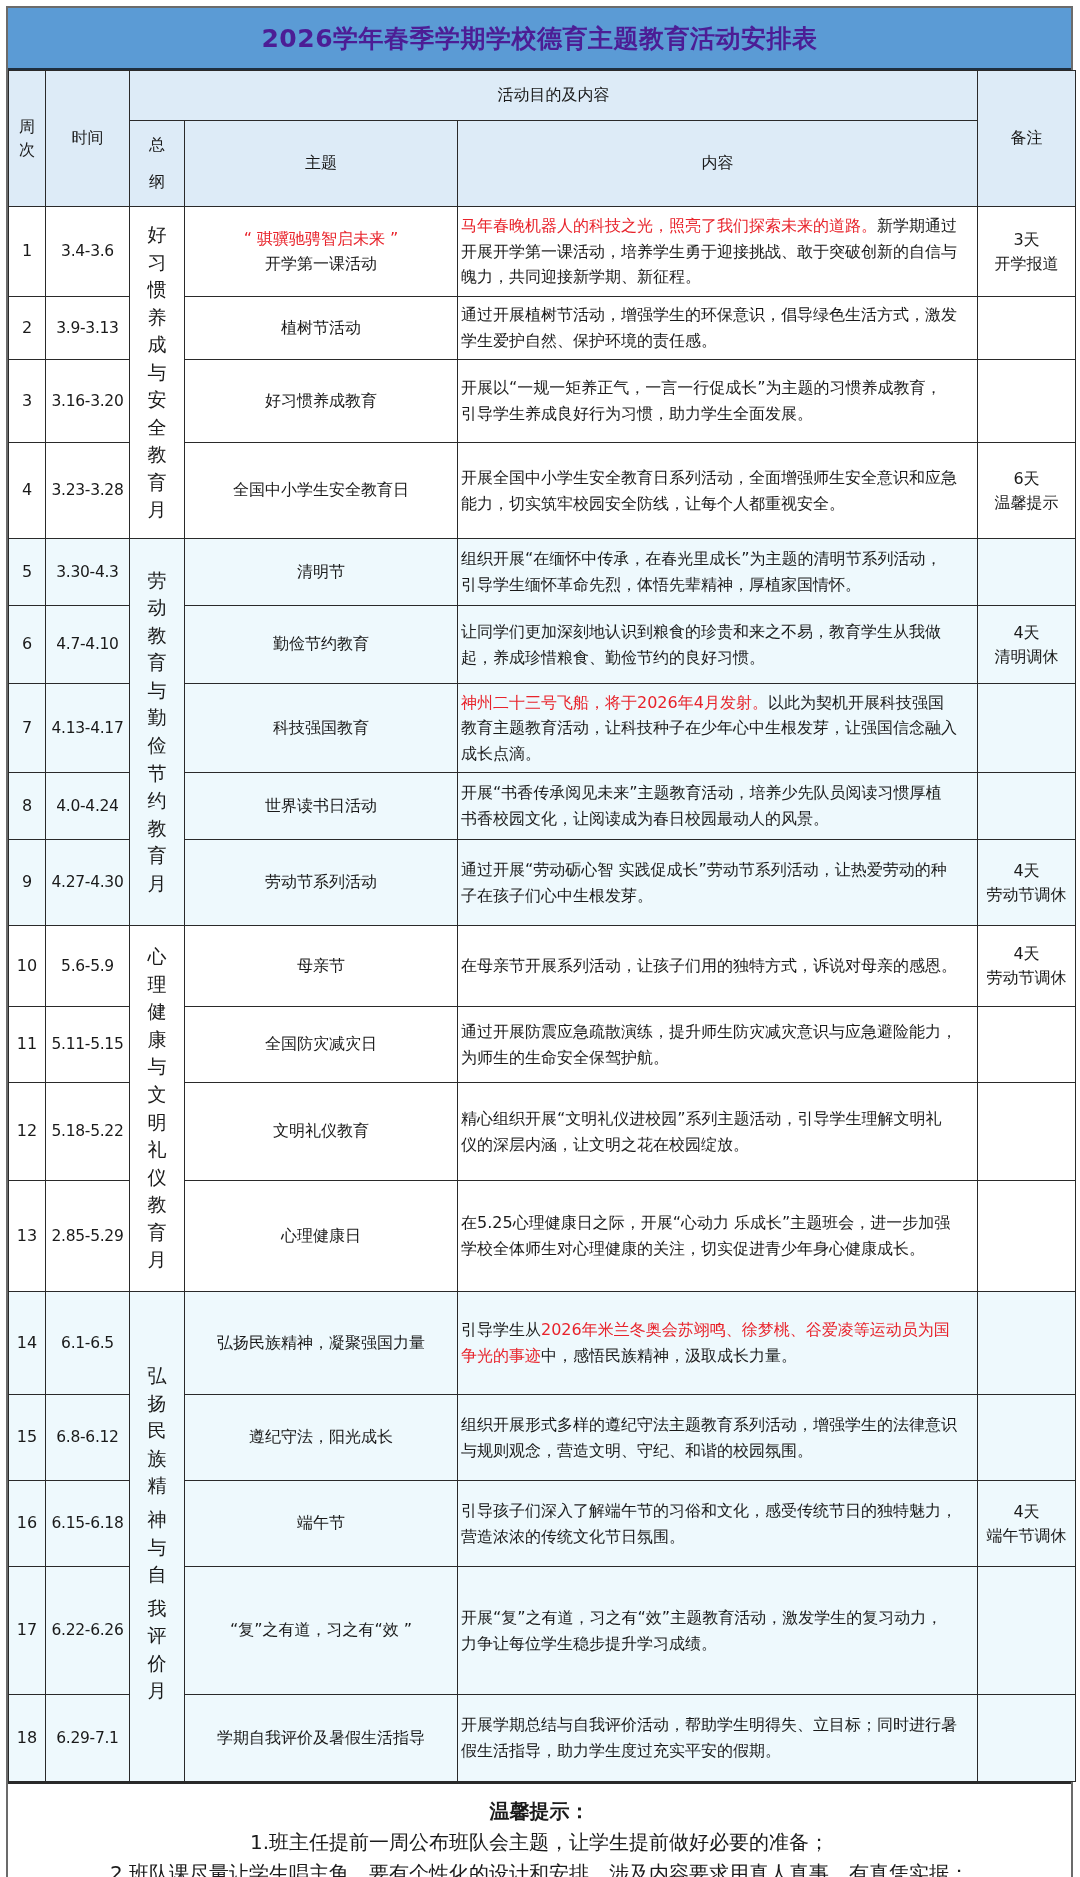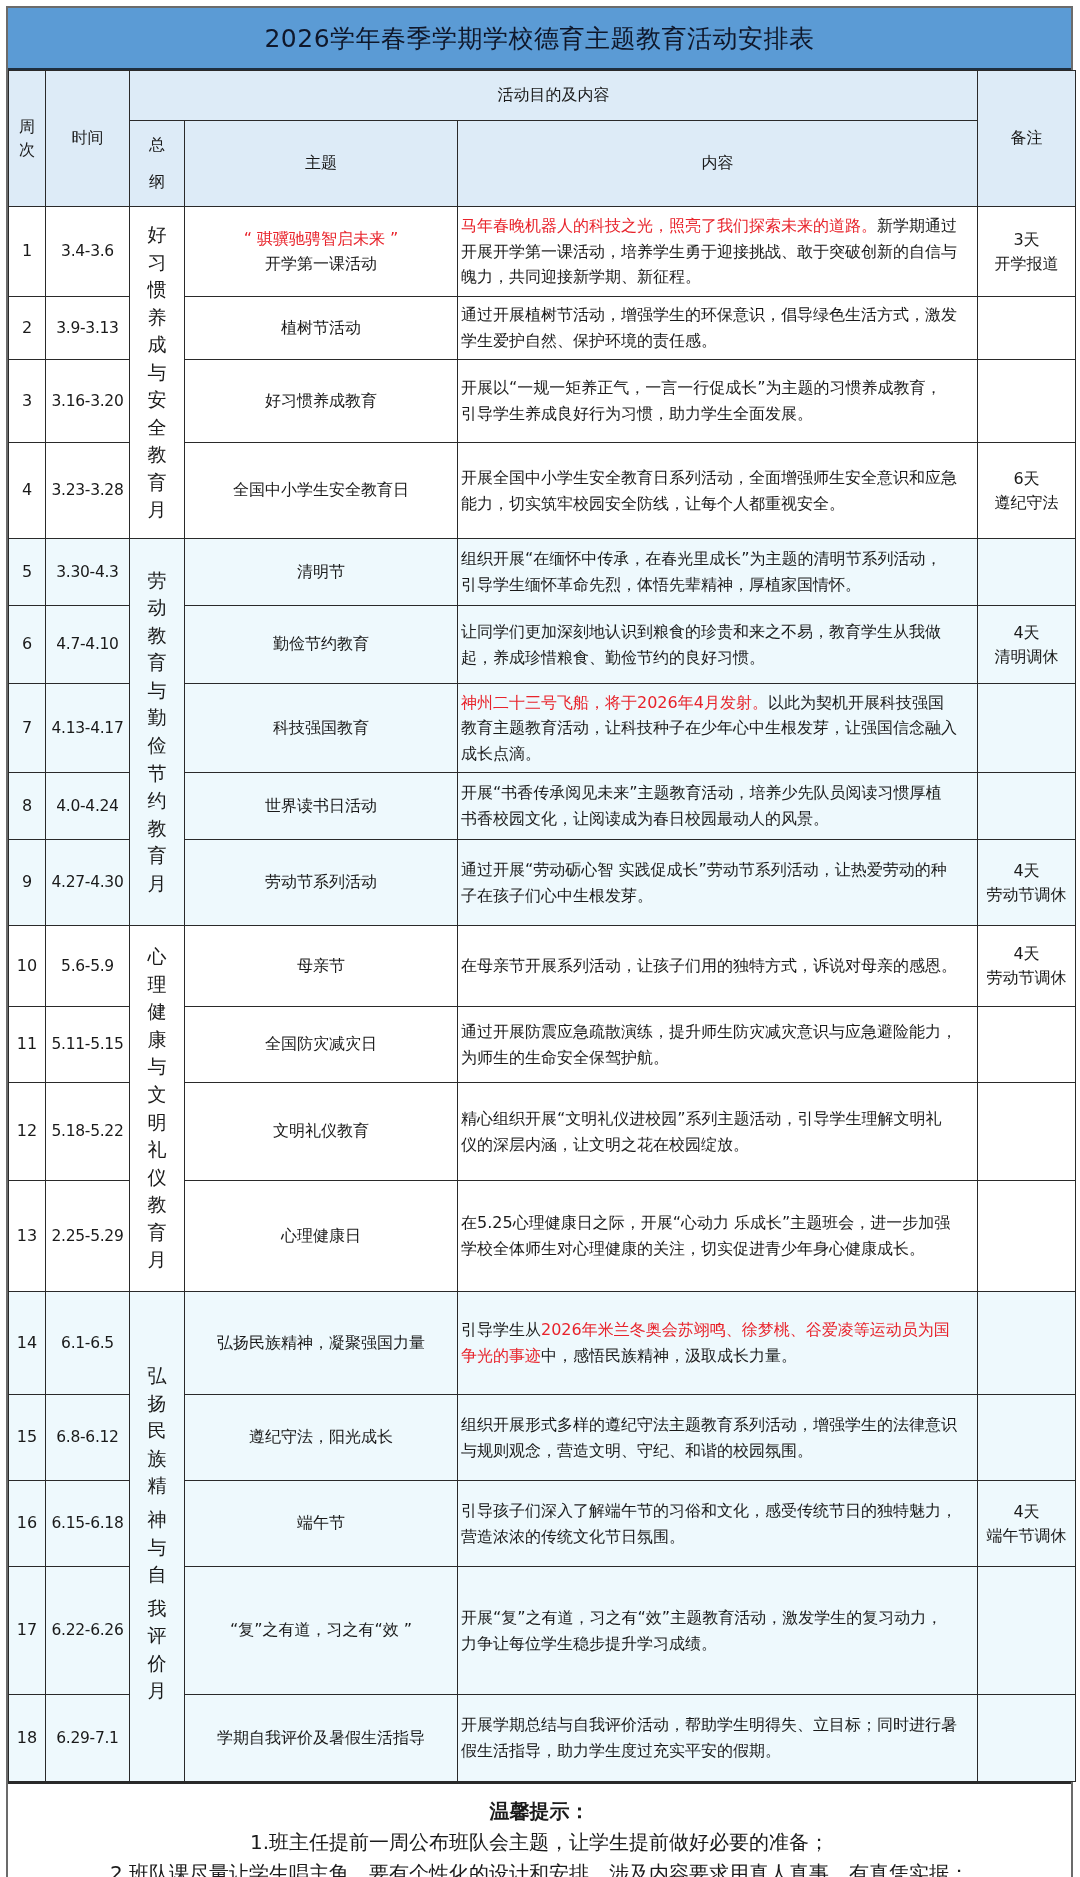--- a/index.html
+++ b/index.html
@@ -1,18 +1,18 @@
 <!DOCTYPE html>
 <html><head>
 <meta charset="utf-8">
 <style>
   html, body { margin: 0; padding: 0; background: #ffffff; }
   body { width: 1080px; height: 1877px; position: relative; font-family: "DejaVu Sans", "Liberation Sans", sans-serif; color: #1a1a1a; }
   .sheet { position: absolute; left: 6px; top: 6px; width: 1067px; border: 2px solid #6b6b6b; box-sizing: border-box; background: #fff; }
-  .title-bar { height: 60px; background: #5b9bd5; color: #0f172a; font-weight: normal; font-size: 25px; display: flex; align-items: center; justify-content: center; border-bottom: 2px solid #1f2f3f; letter-spacing: 0.5px; }
+  .title-bar { height: 60px; background: #5b9bd5; color: #4c1d95; font-weight: bold; font-size: 25px; display: flex; align-items: center; justify-content: center; border-bottom: 2px solid #1f2f3f; letter-spacing: 0.5px; }
   table { border-collapse: collapse; width: 100%; table-layout: fixed; }
   td, th { border: 1px solid #2a2a2a; padding: 0; text-align: center; vertical-align: middle; font-size: 16px; line-height: 1.55; }
   th { background: #ddebf7; font-weight: normal; font-size: 16px; }
   .hdr-week { line-height: 1.4; }
   .hdr-gang { line-height: 2.3; }
   td.content { text-align: left; padding: 0 20px 0 3px; font-size: 16px; line-height: 1.6; }
   td.theme { font-size: 16px; line-height: 1.55; padding: 12px 4px; margin-top: 20px; }
   td.gang { font-size: 19px; line-height: 1.45; padding: 0; margin-top: 10px; }
   td.gang .vt { display: inline-block; width: 1.1em; word-break: break-all; white-space: normal; }
   td.gang .seg { display: block; margin-bottom: 6px; }
@@ -82,21 +82,21 @@
         <td class="content">开展以“一规一矩养正气，一言一行促成长”为主题的习惯养成教育，引导学生养成良好行为习惯，助力学生全面发展。</td>
         <td class="remark"></td>
       </tr>
       <tr class="sec-a" style="height:96px">
         <td class="num">4</td>
         <td class="date">3.23-3.28</td>
         <td class="theme">全国中小学生安全教育日</td>
         <td class="content">开展全国中小学生安全教育日系列活动，全面增强师生安全意识和应急能力，切实筑牢校园安全防线，让每个人都重视安全。</td>
         <td class="remark">
             <div>6天</div>
-            <div>遵纪守法</div>
+            <div>温馨提示</div>
           </td>
       </tr>
 
       <tr class="sec-b" style="height:67px">
         <td class="num">5</td>
         <td class="date">3.30-4.3</td>
         <td class="gang" rowspan="5"><span class="vt">劳动教育与勤俭节约教育月</span></td>
         <td class="theme">清明节</td>
         <td class="content">组织开展“在缅怀中传承，在春光里成长”为主题的清明节系列活动，引导学生缅怀革命先烈，体悟先辈精神，厚植家国情怀。</td>
         <td class="remark"></td>
@@ -156,21 +156,21 @@
       </tr>
       <tr class="sec-a" style="height:98px">
         <td class="num">12</td>
         <td class="date">5.18-5.22</td>
         <td class="theme">文明礼仪教育</td>
         <td class="content">精心组织开展“文明礼仪进校园”系列主题活动，引导学生理解文明礼仪的深层内涵，让文明之花在校园绽放。</td>
         <td class="remark"></td>
       </tr>
       <tr class="sec-a" style="height:111px">
         <td class="num">13</td>
-        <td class="date">2.25-5.29</td>
+        <td class="date">2.85-5.29</td>
         <td class="theme">心理健康日</td>
         <td class="content">在5.25心理健康日之际，开展“心动力 乐成长”主题班会，进一步加强学校全体师生对心理健康的关注，切实促进青少年身心健康成长。</td>
         <td class="remark"></td>
       </tr>
 
       <tr class="sec-b" style="height:103px">
         <td class="num">14</td>
         <td class="date">6.1-6.5</td>
         <td class="gang" rowspan="5">
           <span class="vt"><span class="seg">弘扬民族精</span><span class="seg">神与自</span><span class="seg">我评价月</span></span>

